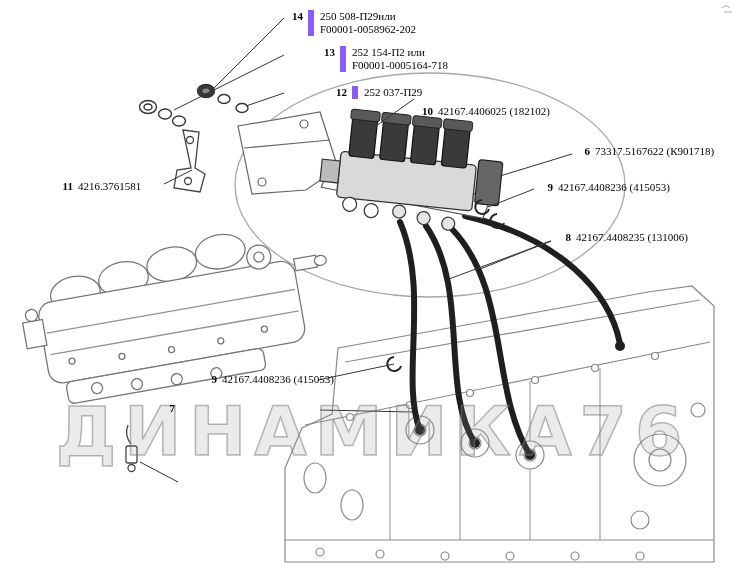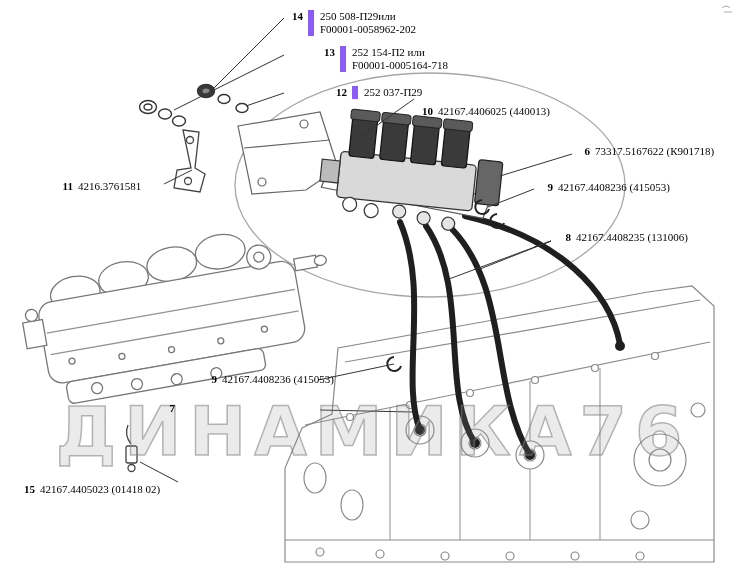--- a/index.html
+++ b/index.html
@@ -195,21 +195,21 @@
   <div class="callout bar" style="left:292px;top:86px;margin-left:40px;">
     <span class="num">12</span>
     <span class="txt">
         <span>252 037-П29</span>
       </span>
   </div>
 
   <div class="callout" style="left:418px;top:105px;">
     <span class="num">10</span>
     <span class="txt">
-        <span>42167.4406025 (440013)</span>
+        <span>42167.4406025 (182102)</span>
       </span>
   </div>
 
   <div class="callout" style="left:575px;top:145px;">
     <span class="num">6</span>
     <span class="txt">
         <span>73317.5167622 (К901718)</span>
       </span>
   </div>
 
@@ -238,20 +238,14 @@
     <span class="num">9</span>
     <span class="txt">
         <span>42167.4408236 (415053)</span>
       </span>
   </div>
 
   <div class="callout" style="left:160px;top:402px;">
     <span class="num">7</span>
   </div>
 
-  <div class="callout" style="left:20px;top:483px;">
-    <span class="num">15</span>
-    <span class="txt">
-        <span>42167.4405023 (01418 02)</span>
-      </span>
-  </div>
 
 </div>
 
 </body></html>

